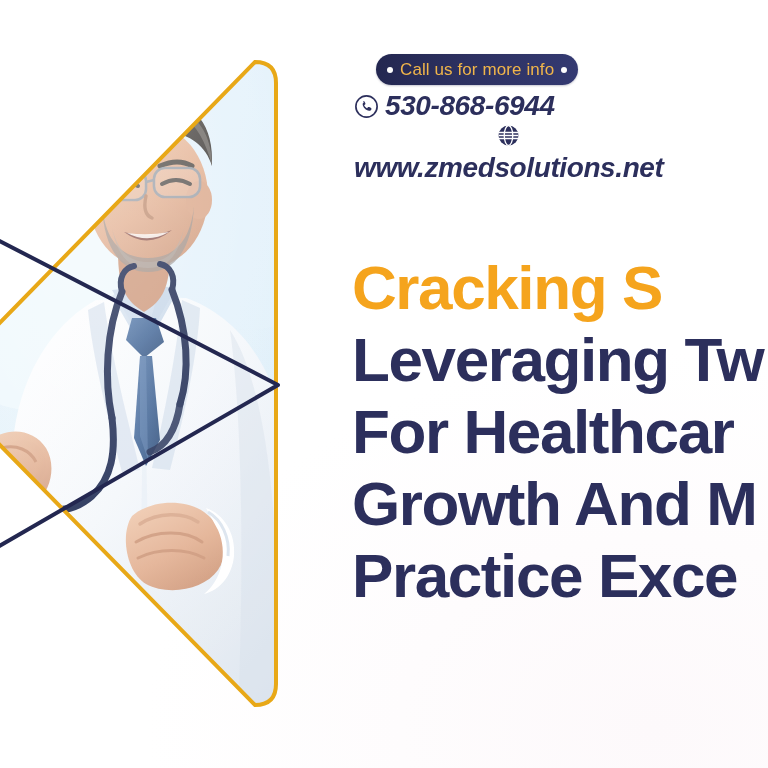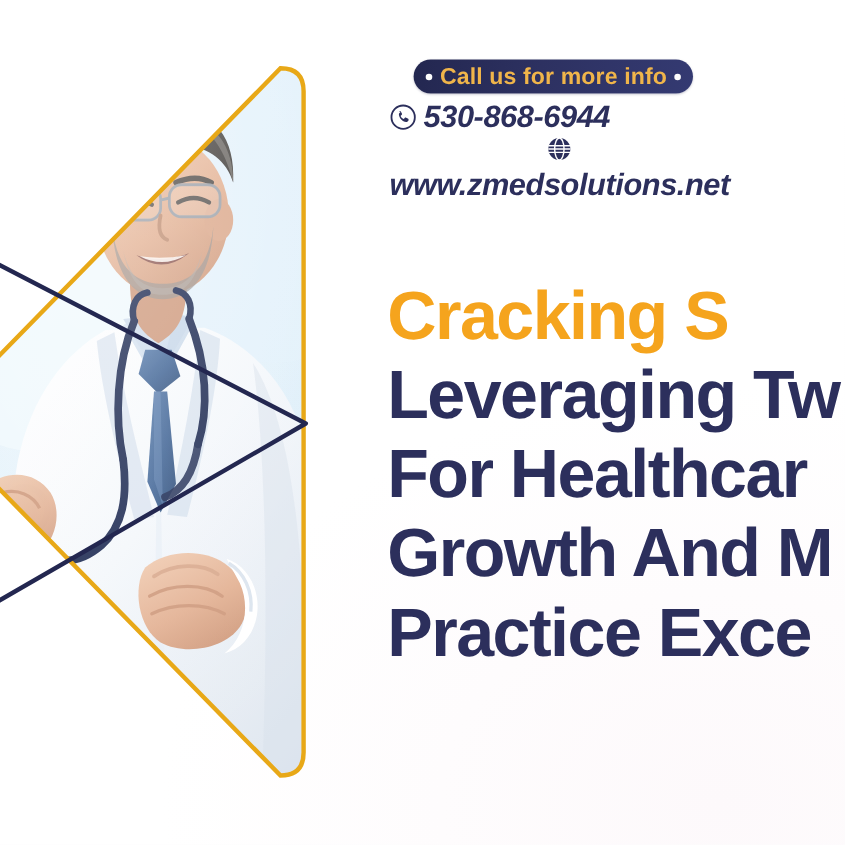--- a/index.html
+++ b/index.html
@@ -67,22 +67,22 @@
     white-space: nowrap;
   }
   .badge-dot {
     width: 6px;
     height: 6px;
     border-radius: 50%;
     background: #fdfdfd;
     flex: none;
   }
   .badge-text {
-    font-size: 21px;
-    font-weight: bold;
+    font-size: 17px;
+    font-weight: normal;
     letter-spacing: .1px;
     color: #f0b54a;
     line-height: 1;
   }
 
   .contact-row {
     position: absolute;
     left: 2px;
     display: flex;
     align-items: center;

